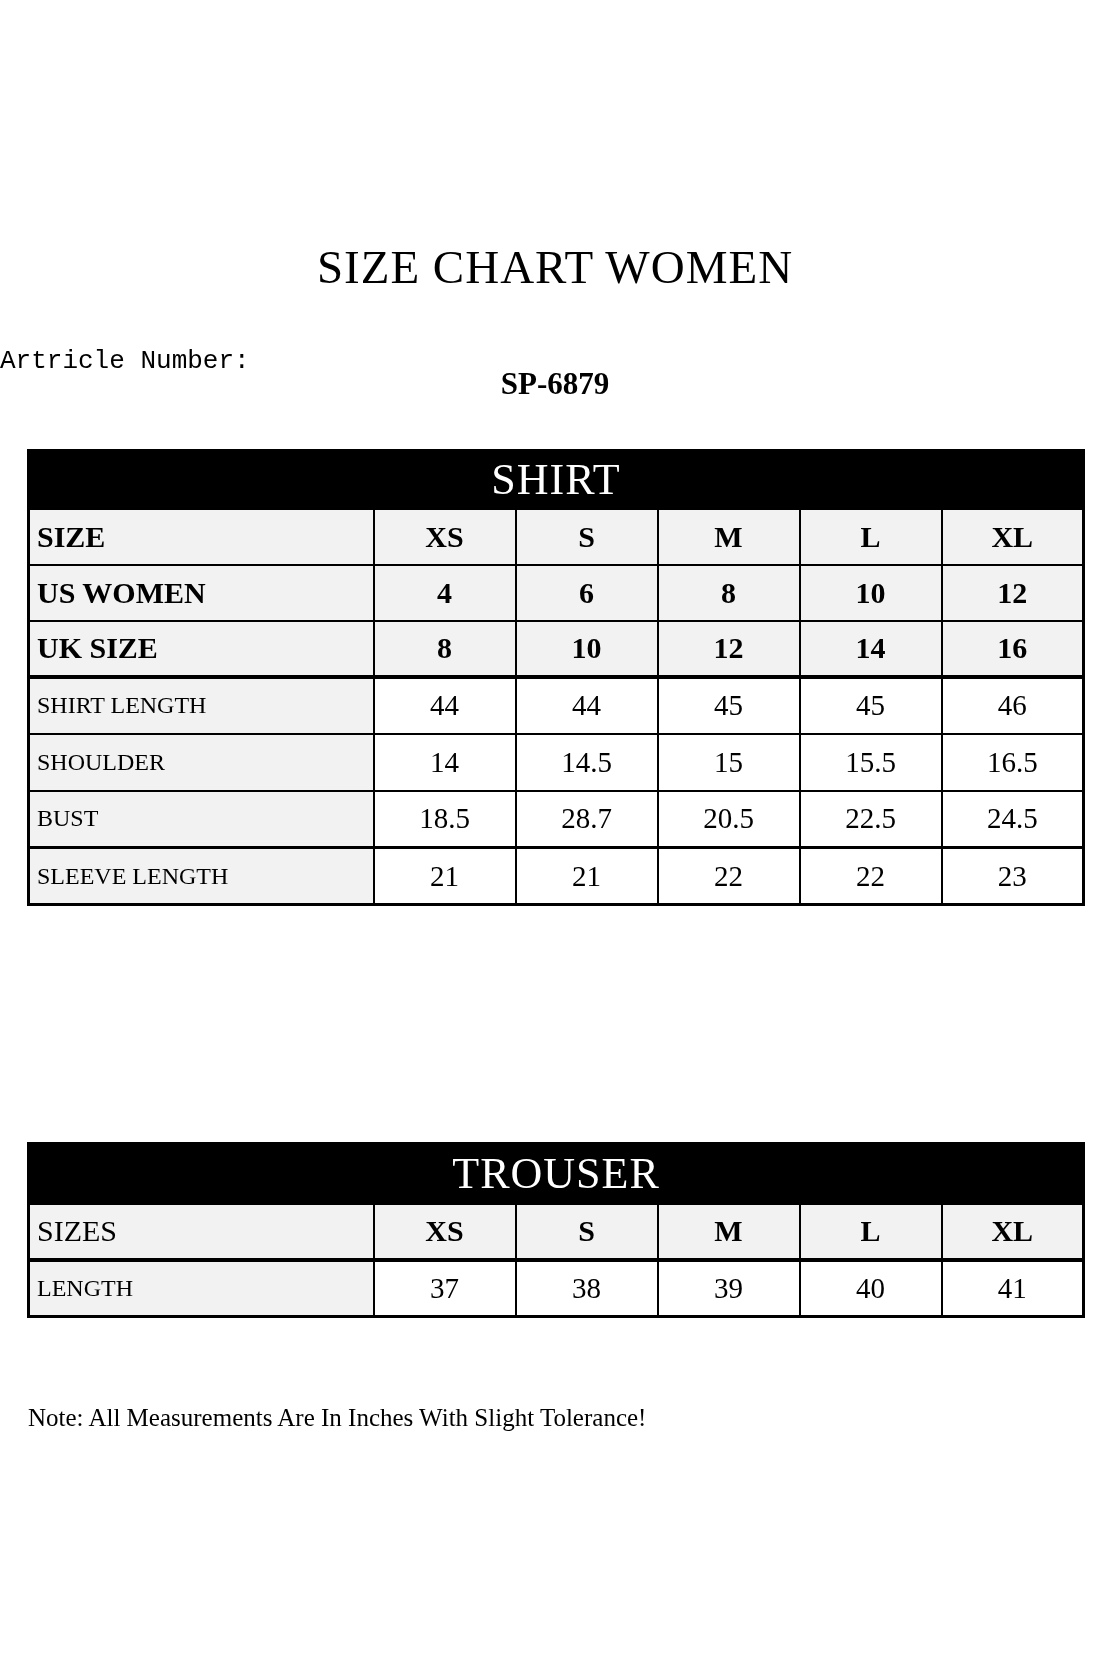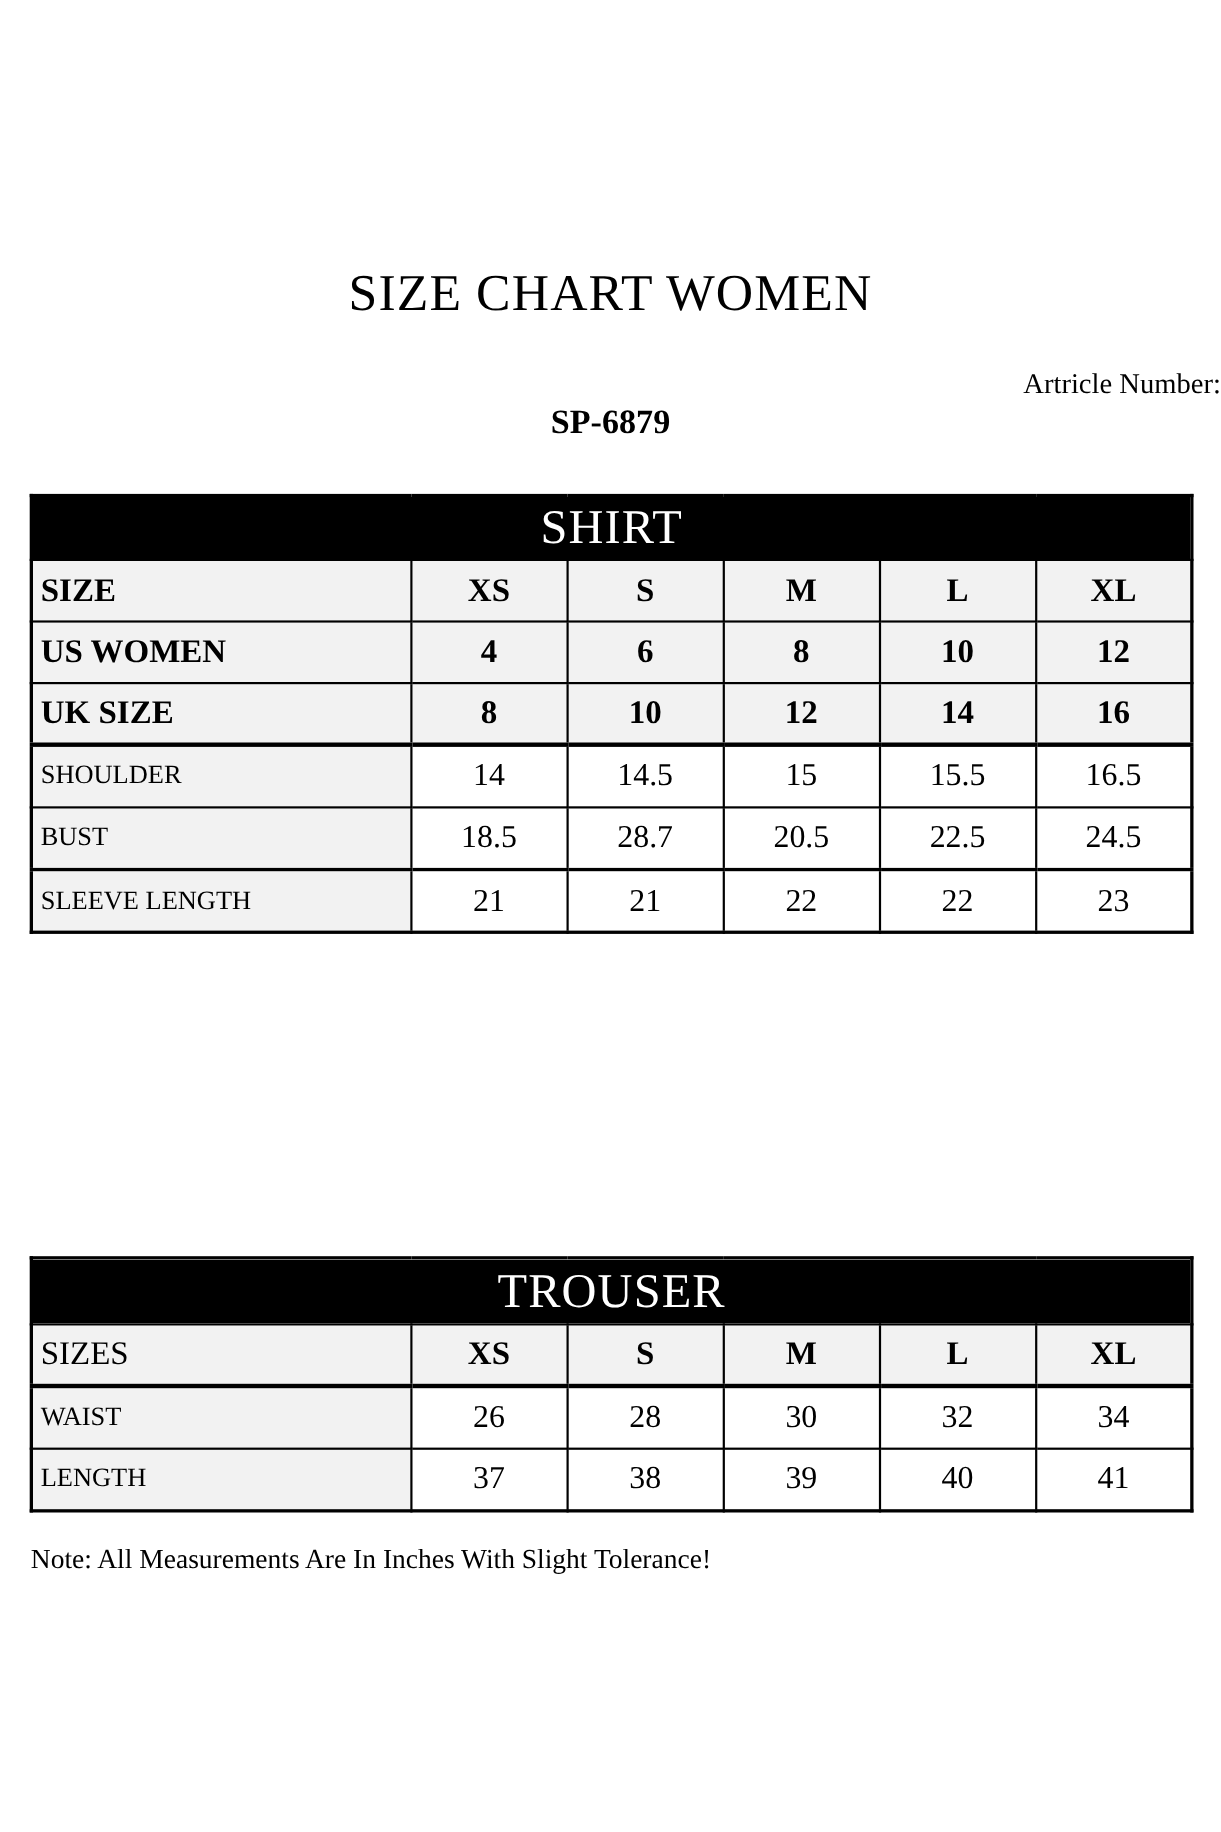--- a/index.html
+++ b/index.html
@@ -18,23 +18,24 @@
     position: absolute;
     top: 228px; left: 0; width: 100%;
     text-align: center;
     font-size: 47px;
     font-weight: normal;
     letter-spacing: 1px;
     white-space: nowrap;
   }
   .article-label {
     position: absolute;
-    top: 322px; left: 0; width: 100%;
-    text-align: right;
+    top: 334px; left: 0; width: 100%;
+    text-align: left;
     font-size: 26px;
+    font-family: Liberation Mono, monospace;
   }
   .article-number {
     position: absolute;
     top: 354px; left: 0; width: 100%;
     text-align: center;
     font-size: 31px;
     font-weight: bold;
   }
   table.size-table {
     position: absolute;
@@ -136,20 +137,28 @@
         </tr>
         <tr class="size-row thick-bottom">
           <td class="row-label">UK SIZE</td>
           <td class="row-value">8</td>
           <td class="row-value">10</td>
           <td class="row-value">12</td>
           <td class="row-value">14</td>
           <td class="row-value">16</td>
         </tr>
         <tr class="measure-row">
+          <td class="row-label">SHIRT LENGTH</td>
+          <td class="row-value">44</td>
+          <td class="row-value">44</td>
+          <td class="row-value">45</td>
+          <td class="row-value">45</td>
+          <td class="row-value">46</td>
+        </tr>
+        <tr class="measure-row">
           <td class="row-label">SHOULDER</td>
           <td class="row-value">14</td>
           <td class="row-value">14.5</td>
           <td class="row-value">15</td>
           <td class="row-value">15.5</td>
           <td class="row-value">16.5</td>
         </tr>
         <tr class="measure-row">
           <td class="row-label">BUST</td>
           <td class="row-value">18.5</td>
@@ -184,28 +193,20 @@
         </tr>
         <tr class="size-row thick-bottom">
           <td class="row-label">SIZES</td>
           <td class="row-value">XS</td>
           <td class="row-value">S</td>
           <td class="row-value">M</td>
           <td class="row-value">L</td>
           <td class="row-value">XL</td>
         </tr>
         <tr class="measure-row">
-          <td class="row-label">WAIST</td>
-          <td class="row-value">26</td>
-          <td class="row-value">28</td>
-          <td class="row-value">30</td>
-          <td class="row-value">32</td>
-          <td class="row-value">34</td>
-        </tr>
-        <tr class="measure-row">
           <td class="row-label">LENGTH</td>
           <td class="row-value">37</td>
           <td class="row-value">38</td>
           <td class="row-value">39</td>
           <td class="row-value">40</td>
           <td class="row-value">41</td>
         </tr>
       </tbody>
   </table>
 

